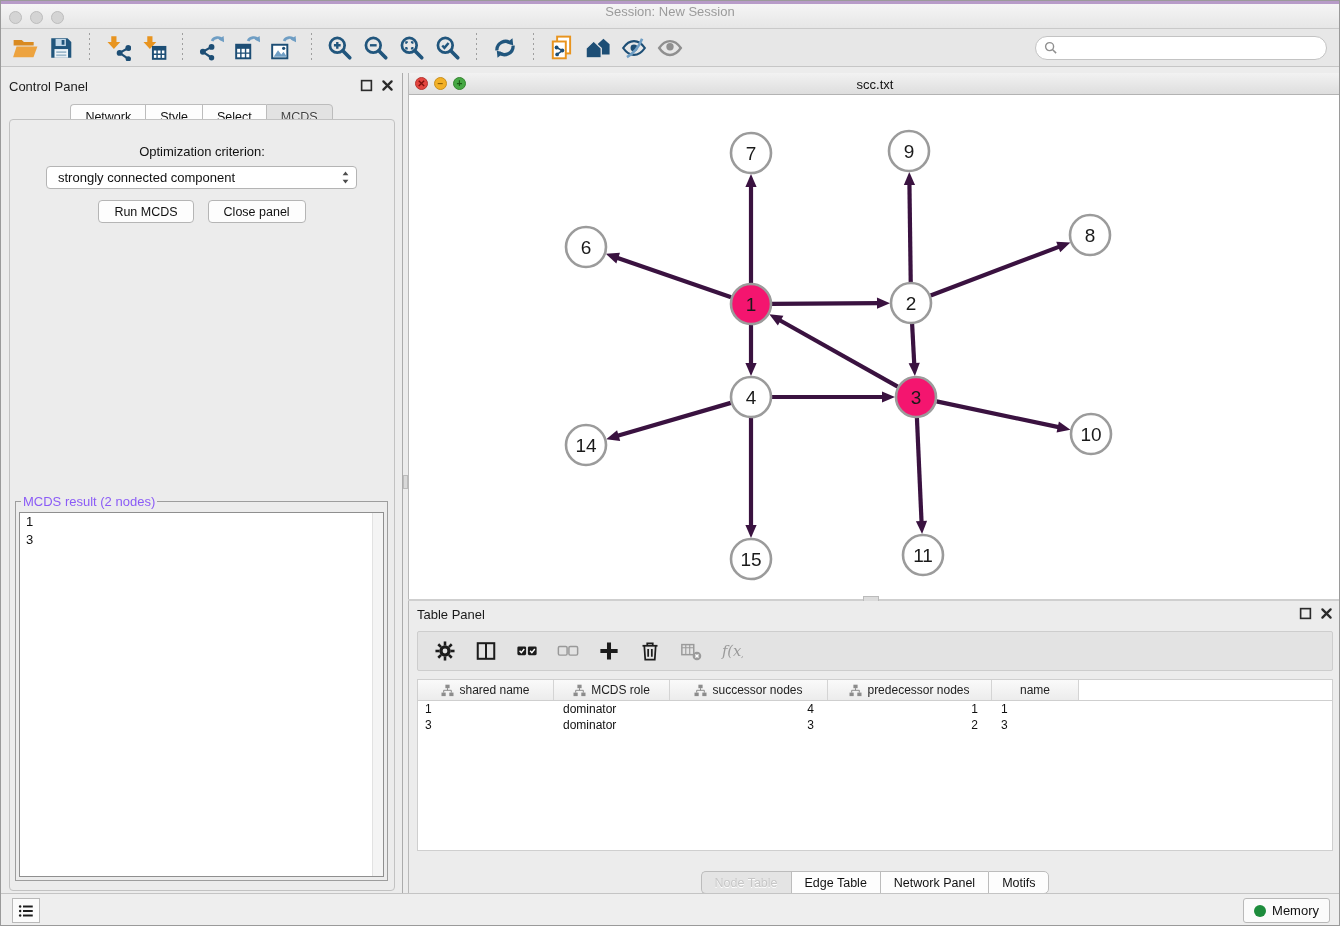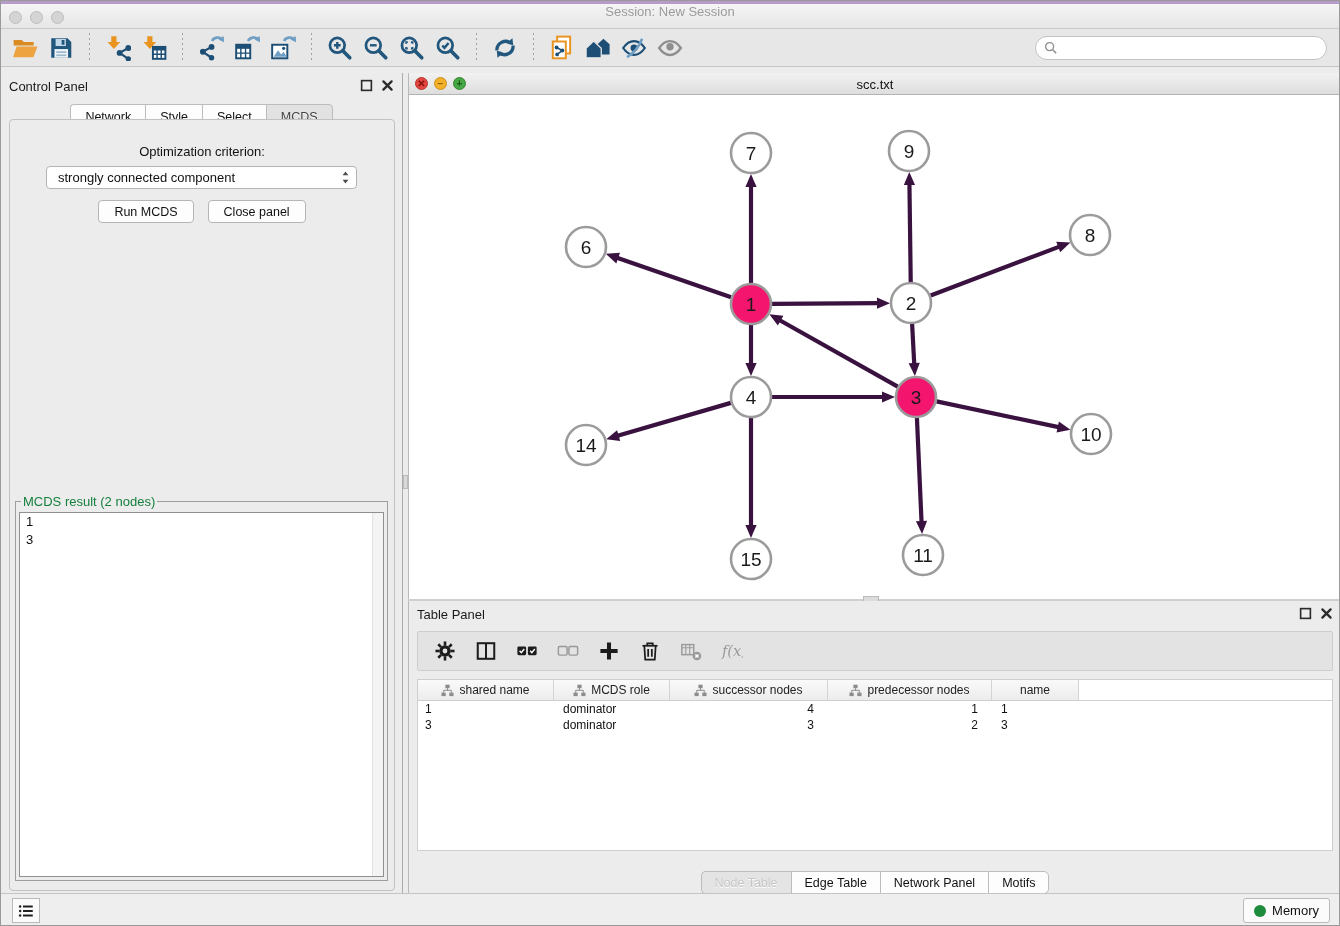--- a/index.html
+++ b/index.html
@@ -52,21 +52,21 @@
   .opt-label { position:absolute; top:24px; left:0; right:0; text-align:center; font-size:13px; color:#111; }
   .dropdown { position:absolute; top:46px; left:36px; width:311px; height:23px; background:#fff;
     border:1px solid #b4b4b4; border-radius:4px; display:flex; align-items:center; font-size:13px;
     padding-left:11px; color:#111; cursor:default; }
   .dropdown .chev { margin-left:auto; margin-right:6px; display:flex; }
   .btn-row { position:absolute; top:80px; left:0; right:0; display:flex; justify-content:center; gap:14px; }
   .pbtn { height:23px; padding:0 15px; background:#fdfdfd; border:1px solid #b5b5b5; border-radius:4px;
     font-size:12.5px; color:#111; font-family:"Liberation Sans", sans-serif; cursor:default; }
   .result-box { position:absolute; left:5px; right:6px; top:374px; bottom:9px;
     border:1px solid #9d9d9d; padding:3px; }
-  .result-box legend { font-size:13px; color:#15803d; padding:0 2px; margin-left:2px; }
+  .result-box legend { font-size:13px; color:#8b5cf6; padding:0 2px; margin-left:2px; }
   .result-list { position:relative; width:100%; height:100%; background:#fff;
     border:1px solid #8f8f8f; overflow:hidden; }
   .result-item { font-size:13px; color:#111; padding:1px 6px; line-height:16px; }
   .rl-scroll { position:absolute; right:0; top:0; bottom:0; width:11px; background:#f4f4f4;
     border-left:1px solid #e2e2e2; }
 
   
   .v-splitter { position:absolute; left:401px; top:0; width:6px; height:828px; background:#ececec;
     border-left:1px solid #ababab; }
   .v-splitter .grip { position:absolute; left:0; top:402px; width:5px; height:14px;

